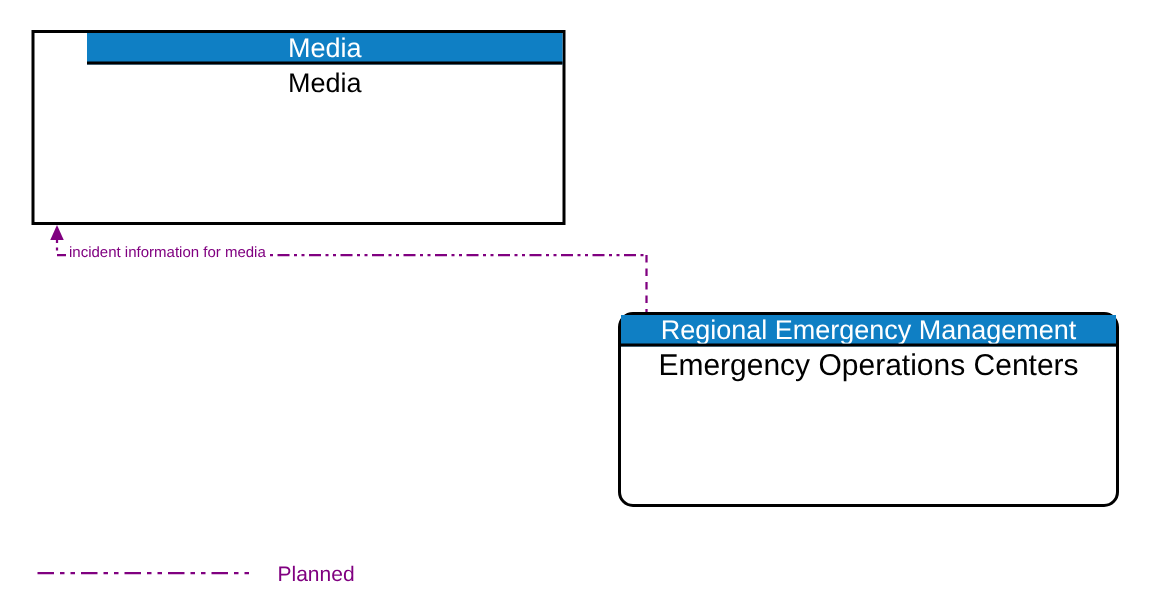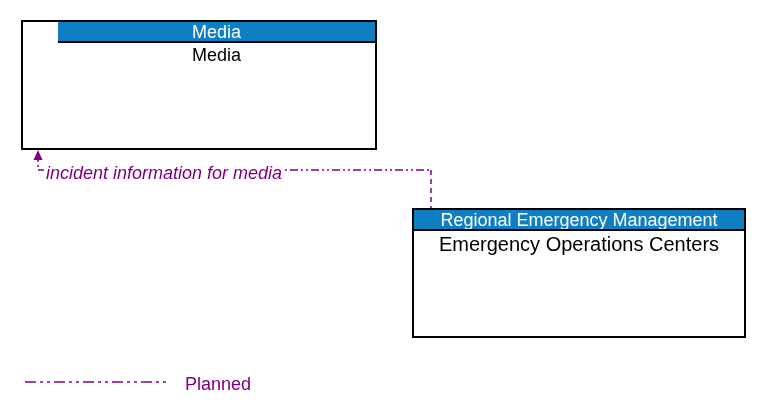--- a/index.html
+++ b/index.html
@@ -26,20 +26,21 @@
     top: 20px;
     width: 356px;
     height: 130px;
     padding-left: 35px;
   }
   .entity-rem {
     left: 412px;
     top: 208px;
     width: 334px;
     height: 130px;
+    border-radius: 10px;
   }
   .entity-header {
     height: 21px;
     line-height: 21px;
     box-sizing: border-box;
     border-bottom: 2px solid var(--box-border, #000000);
     background: var(--header-blue, #0f7fc4);
     color: var(--header-text, #ffffff);
     text-align: center;
     font-size: 18px;
@@ -61,32 +62,31 @@
     left: 0;
     top: 0;
     width: 782px;
     height: 410px;
     pointer-events: none;
   }
   .flow-label {
     position: absolute;
     left: 44px;
     top: 163px;
-    font-size: 18px;
+    font-size: 10px;
     color: var(--planned-purple, #800080);
     background: #ffffff;
     padding: 0 2px;
     white-space: nowrap;
-    font-style: italic;
   }
   .legend-label {
     position: absolute;
     left: 185px;
     top: 374px;
-    font-size: 18px;
+    font-size: 14px;
     color: var(--planned-purple, #800080);
     white-space: nowrap;
   }
 </style>
 </head>
 <body>
 
 <div class="canvas">
 
   <div class="entity entity-media">

